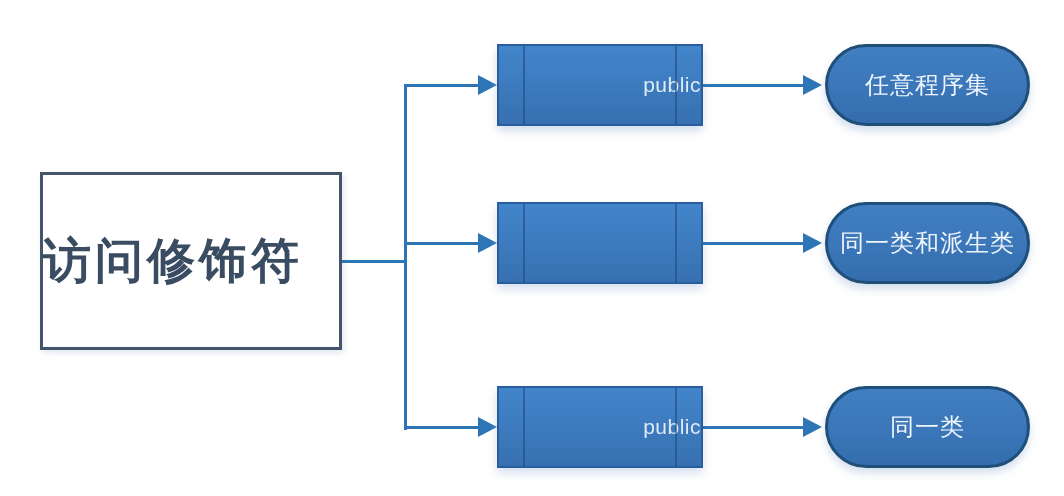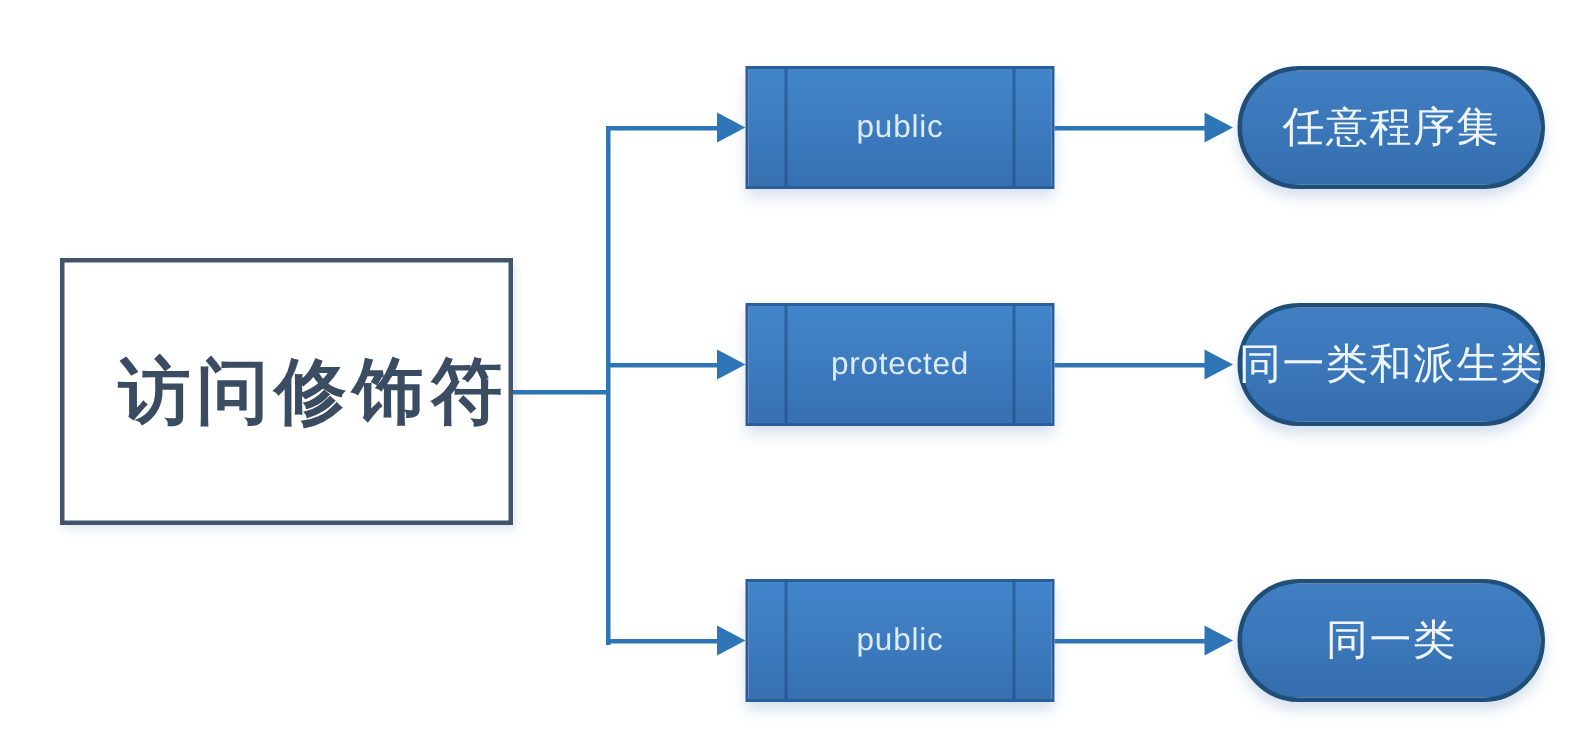--- a/index.html
+++ b/index.html
@@ -18,21 +18,21 @@
 
   
   .root-box {
     position: absolute;
     left: 40px; top: 172px;
     width: 302px; height: 178px;
     background: #ffffff;
     border: 3px solid #44546A;
     display: flex;
     align-items: center;
-    justify-content: flex-end;
+    justify-content: flex-start;
     box-shadow: 2px 3px 6px rgba(140,160,190,0.25);
     box-sizing: border-box;
   }
   .root-label {
     font-size: 48px;
     font-weight: 600;
     letter-spacing: 4px;
     color: #3A4C61;
     white-space: nowrap;
   }
@@ -57,21 +57,21 @@
   
   .proc-box {
     position: absolute;
     left: 497px;
     width: 206px; height: 82px;
     background: linear-gradient(180deg, #4285CA 0%, #3C7ABD 55%, #3670B0 100%);
     border: 2px solid #2A5D9C;
     box-sizing: border-box;
     display: flex;
     align-items: center;
-    justify-content: center;
+    justify-content: flex-end;
     box-shadow: 0 5px 9px rgba(130,160,200,0.35);
   }
   .proc-strip-left, .proc-strip-right {
     position: absolute;
     top: 0; bottom: 0;
     width: 0;
     border-left: 2px solid rgba(30, 70, 120, 0.55);
   }
   .proc-strip-left  { left: 24px; }
   .proc-strip-right { right: 24px; }
@@ -89,21 +89,21 @@
     background: linear-gradient(180deg, #417FC2 0%, #3A76B8 55%, #346DAD 100%);
     border: 3px solid #1F4E79;
     border-radius: 41px;
     box-sizing: border-box;
     display: flex;
     align-items: center;
     justify-content: center;
     box-shadow: 0 5px 9px rgba(130,160,200,0.35);
   }
   .pill-label {
-    font-size: 28px;
+    font-size: 24px;
     color: #EEF5FC;
     letter-spacing: 1px;
     white-space: nowrap;
   }
 
   
   .row1 .proc-box, .row1 .pill { top: 44px; }
   .row2 .proc-box, .row2 .pill { top: 202px; }
   .row3 .proc-box, .row3 .pill { top: 386px; }
 </style>
@@ -133,21 +133,20 @@
       <span class="pill-label">任意程序集</span>
     </div>
   </div>
 
   <div class="row2">
     <div class="line line-h" style="left:404px; top:242px; width:76px;"></div>
     <div class="arrowhead" style="left:478px; top:233px;"></div>
     <div class="proc-box">
       <div class="proc-strip-left"></div>
       <div class="proc-strip-right"></div>
-      <span class="proc-label">protected</span>
     </div>
     <div class="line line-h" style="left:703px; top:242px; width:101px;"></div>
     <div class="arrowhead" style="left:803px; top:233px;"></div>
     <div class="pill">
       <span class="pill-label">同一类和派生类</span>
     </div>
   </div>
 
   <div class="row3">
     <div class="line line-h" style="left:404px; top:426px; width:76px;"></div>

